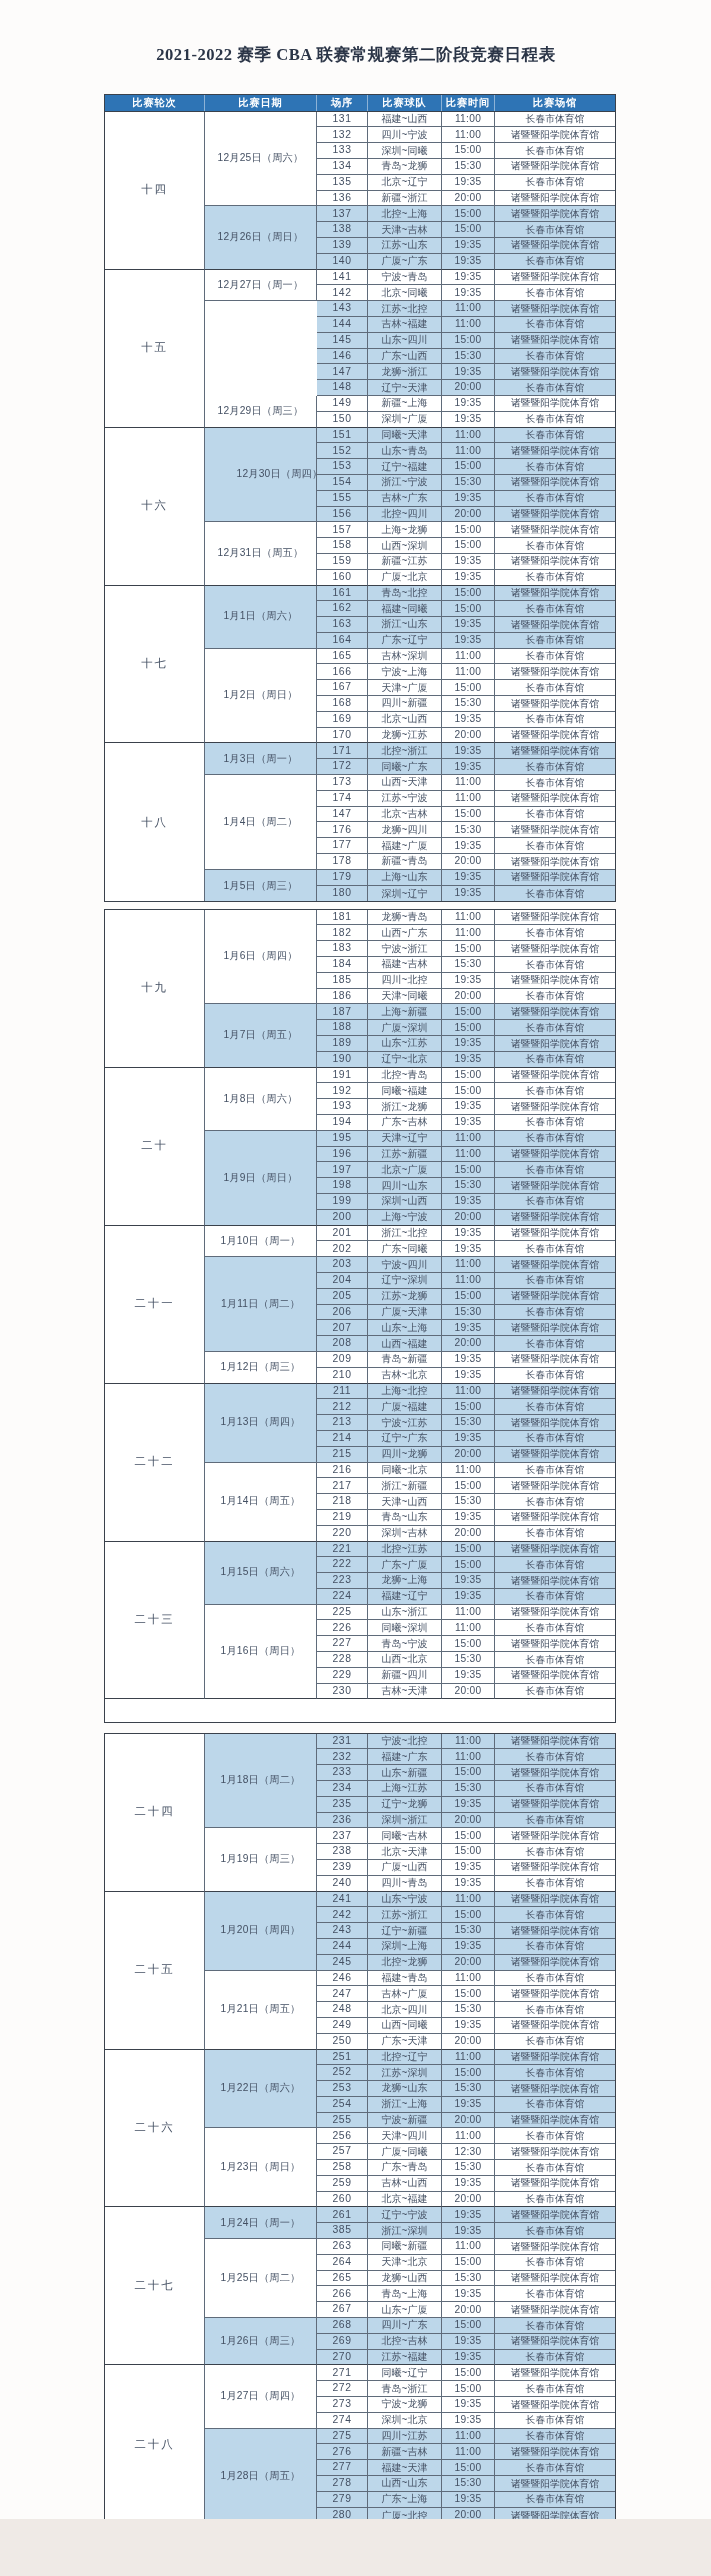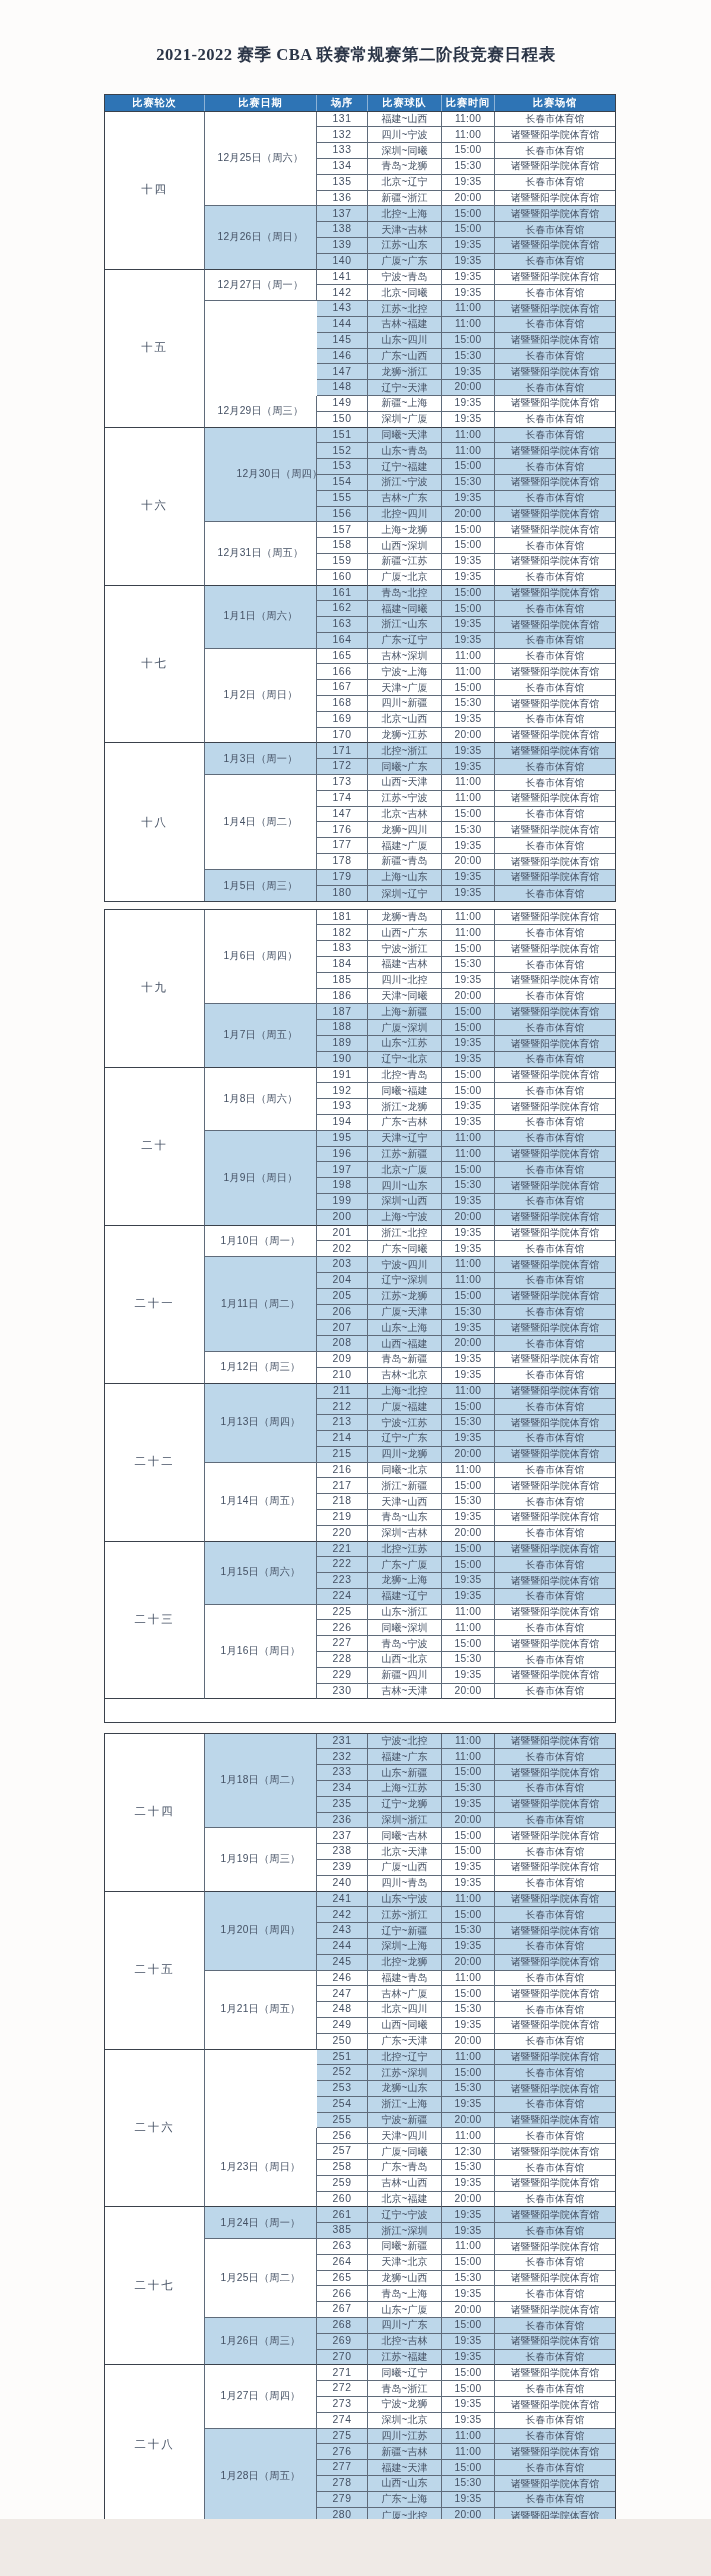--- a/index.html
+++ b/index.html
@@ -559,32 +559,33 @@
           <div class="c date sb" style="grid-area: 16 / 2 / span 5;">1月21日（周五）</div>
           <div class="c no" style="grid-area: 16 / 3;">246</div>
           <div class="c tm" style="grid-area: 16 / 4;">福建~青岛</div>
           <div class="c ti" style="grid-area: 16 / 5;">11:00</div>
           <div class="c ve lc" style="grid-area: 16 / 6;">长春市体育馆</div>
           <div class="c no" style="grid-area: 17 / 3;">247</div>
           <div class="c tm" style="grid-area: 17 / 4;">吉林~广厦</div>
           <div class="c ti" style="grid-area: 17 / 5;">15:00</div>
           <div class="c ve lc" style="grid-area: 17 / 6;">诸暨暨阳学院体育馆</div>
           <div class="c no" style="grid-area: 18 / 3;">248</div>
-          <div class="c tm" style="grid-area: 18 / 4; font-family: Liberation Mono, monospace;">北京~四川</div>
+          <div class="c tm" style="grid-area: 18 / 4;">北京~四川</div>
           <div class="c ti" style="grid-area: 18 / 5;">15:30</div>
           <div class="c ve lc" style="grid-area: 18 / 6;">长春市体育馆</div>
           <div class="c no" style="grid-area: 19 / 3;">249</div>
           <div class="c tm" style="grid-area: 19 / 4;">山西~同曦</div>
           <div class="c ti" style="grid-area: 19 / 5;">19:35</div>
           <div class="c ve lc" style="grid-area: 19 / 6;">诸暨暨阳学院体育馆</div>
           <div class="c no sb" style="grid-area: 20 / 3;">250</div>
           <div class="c tm sb" style="grid-area: 20 / 4;">广东~天津</div>
           <div class="c ti sb" style="grid-area: 20 / 5;">20:00</div>
           <div class="c ve sb lc" style="grid-area: 20 / 6;">长春市体育馆</div>
           <div class="c round sb" style="grid-area: 21 / 1 / span 10;">二十六</div>
+          <div class="c date shade" style="grid-area: 21 / 2 / span 5;">1月22日（周六）</div>
           <div class="c no shade" style="grid-area: 21 / 3;">251</div>
           <div class="c tm shade" style="grid-area: 21 / 4;">北控~辽宁</div>
           <div class="c ti shade" style="grid-area: 21 / 5;">11:00</div>
           <div class="c ve shade lc" style="grid-area: 21 / 6;">诸暨暨阳学院体育馆</div>
           <div class="c no shade" style="grid-area: 22 / 3;">252</div>
           <div class="c tm shade" style="grid-area: 22 / 4;">江苏~深圳</div>
           <div class="c ti shade" style="grid-area: 22 / 5;">15:00</div>
           <div class="c ve shade lc" style="grid-area: 22 / 6;">长春市体育馆</div>
           <div class="c no shade" style="grid-area: 23 / 3;">253</div>
           <div class="c tm shade" style="grid-area: 23 / 4;">龙狮~山东</div>

